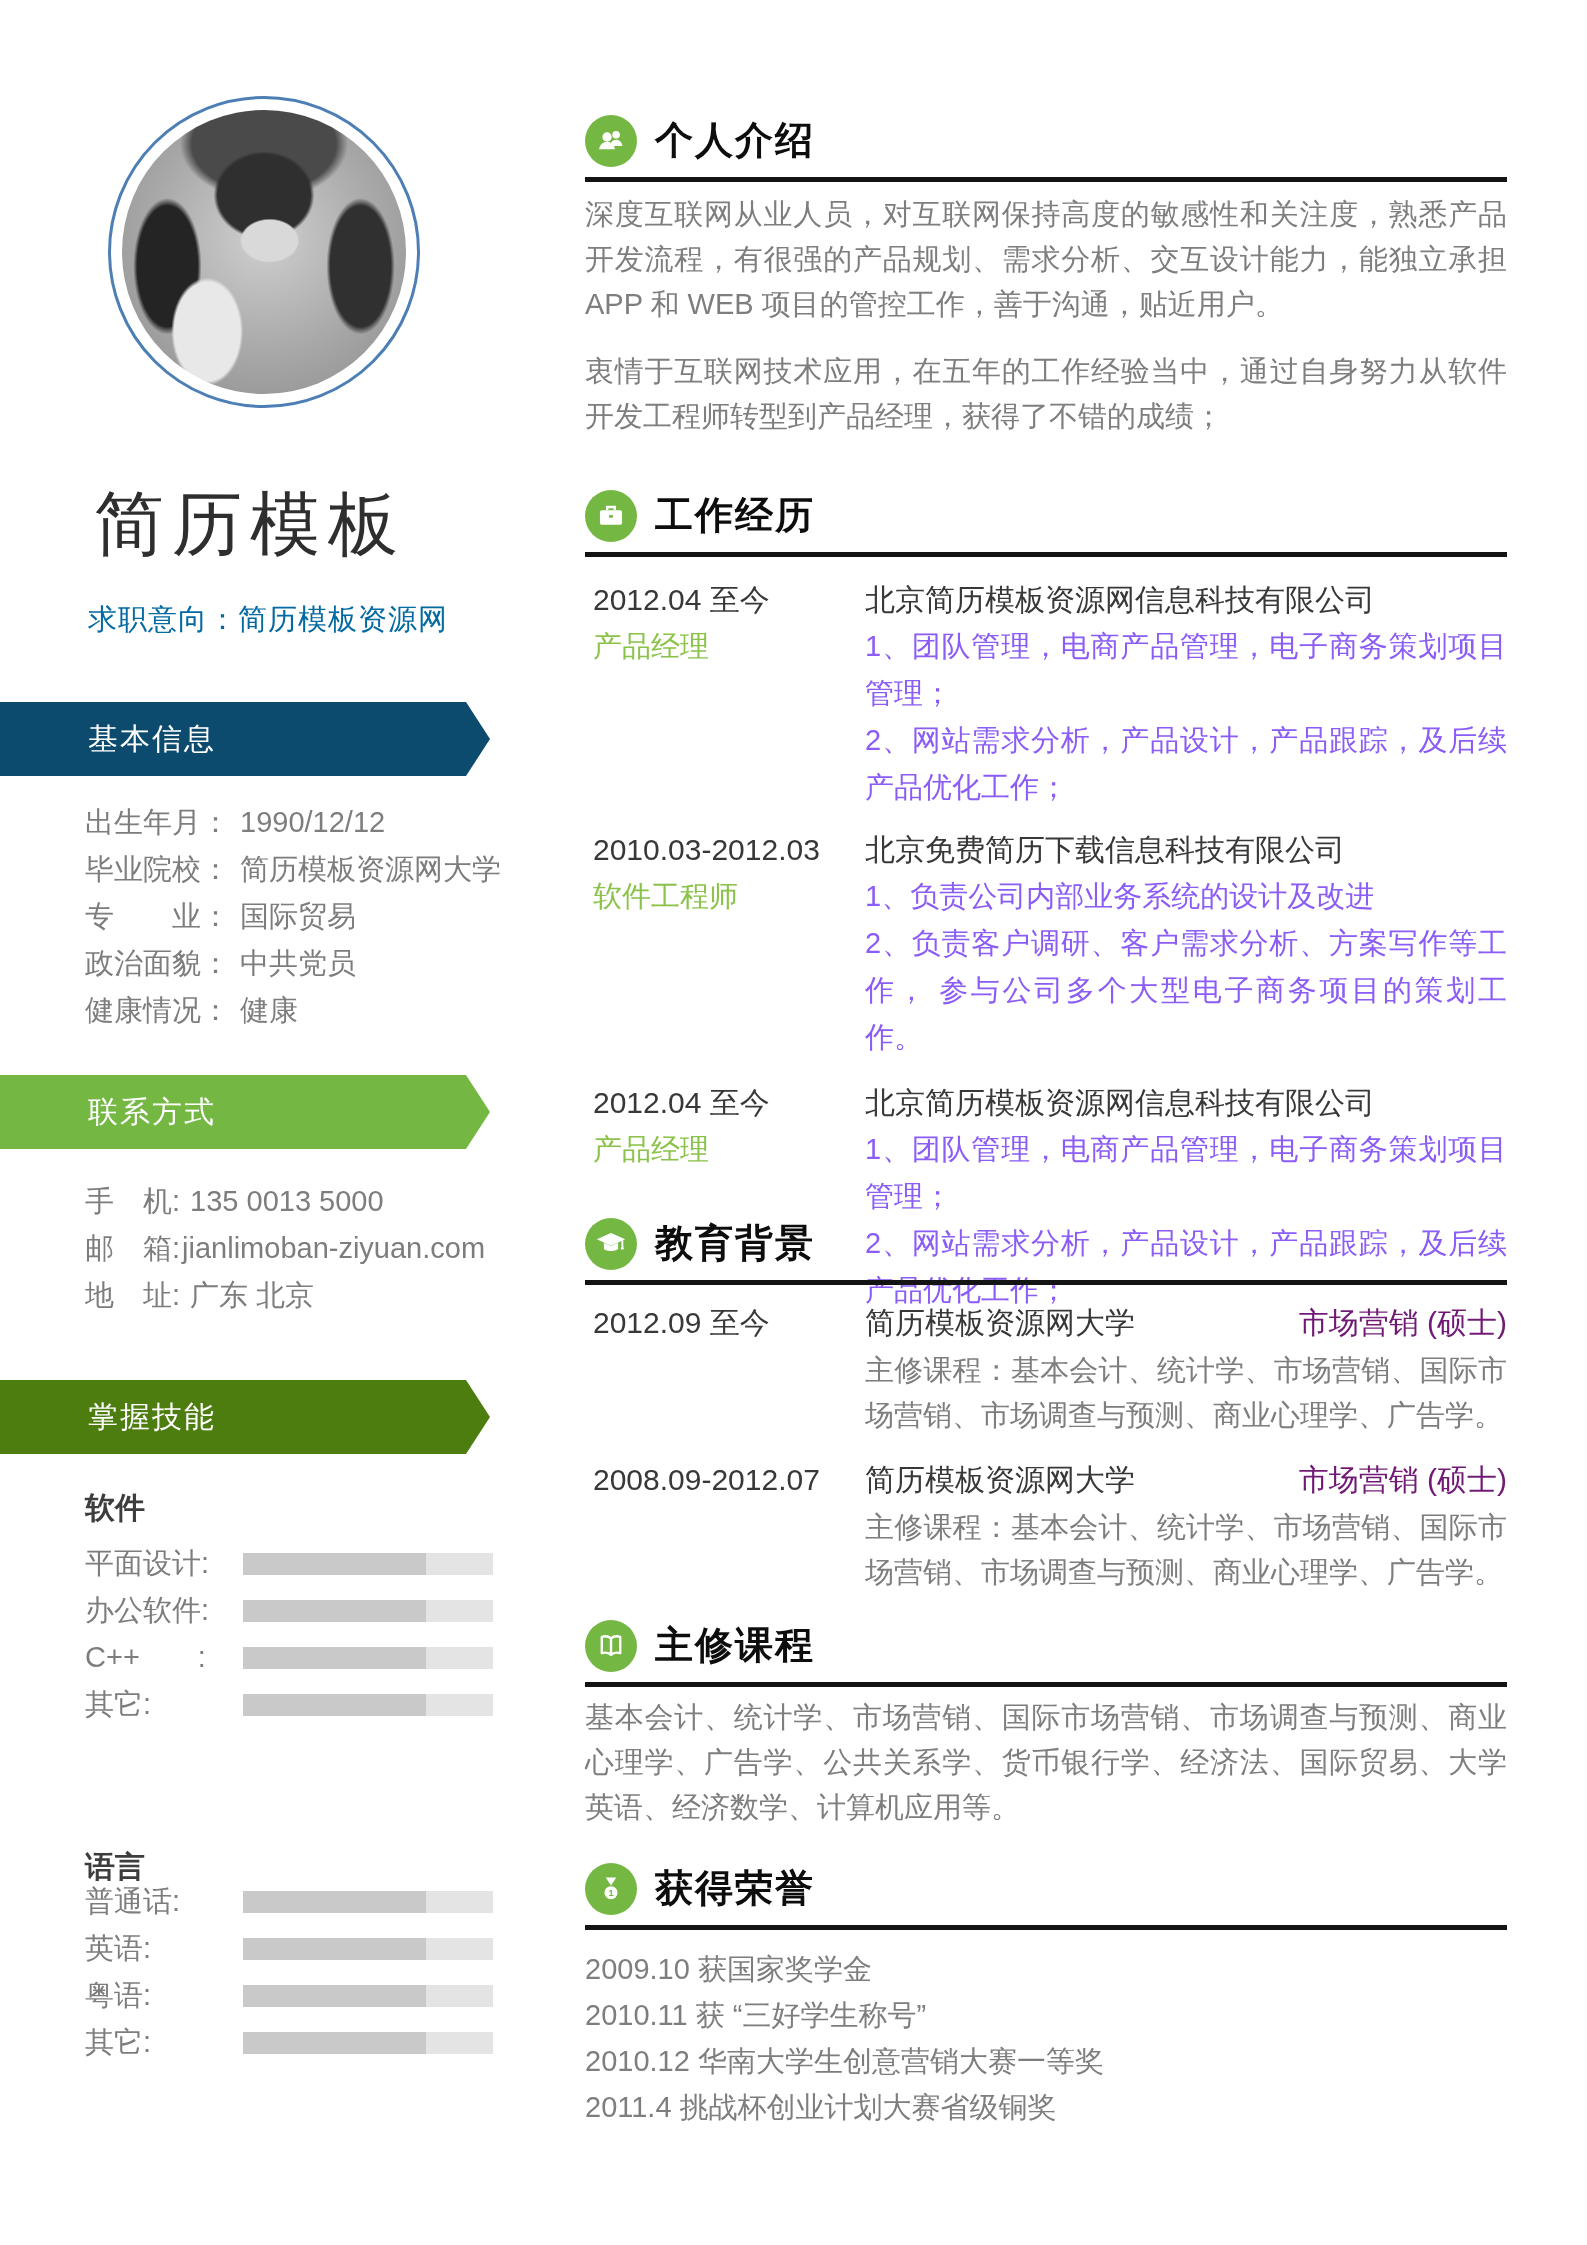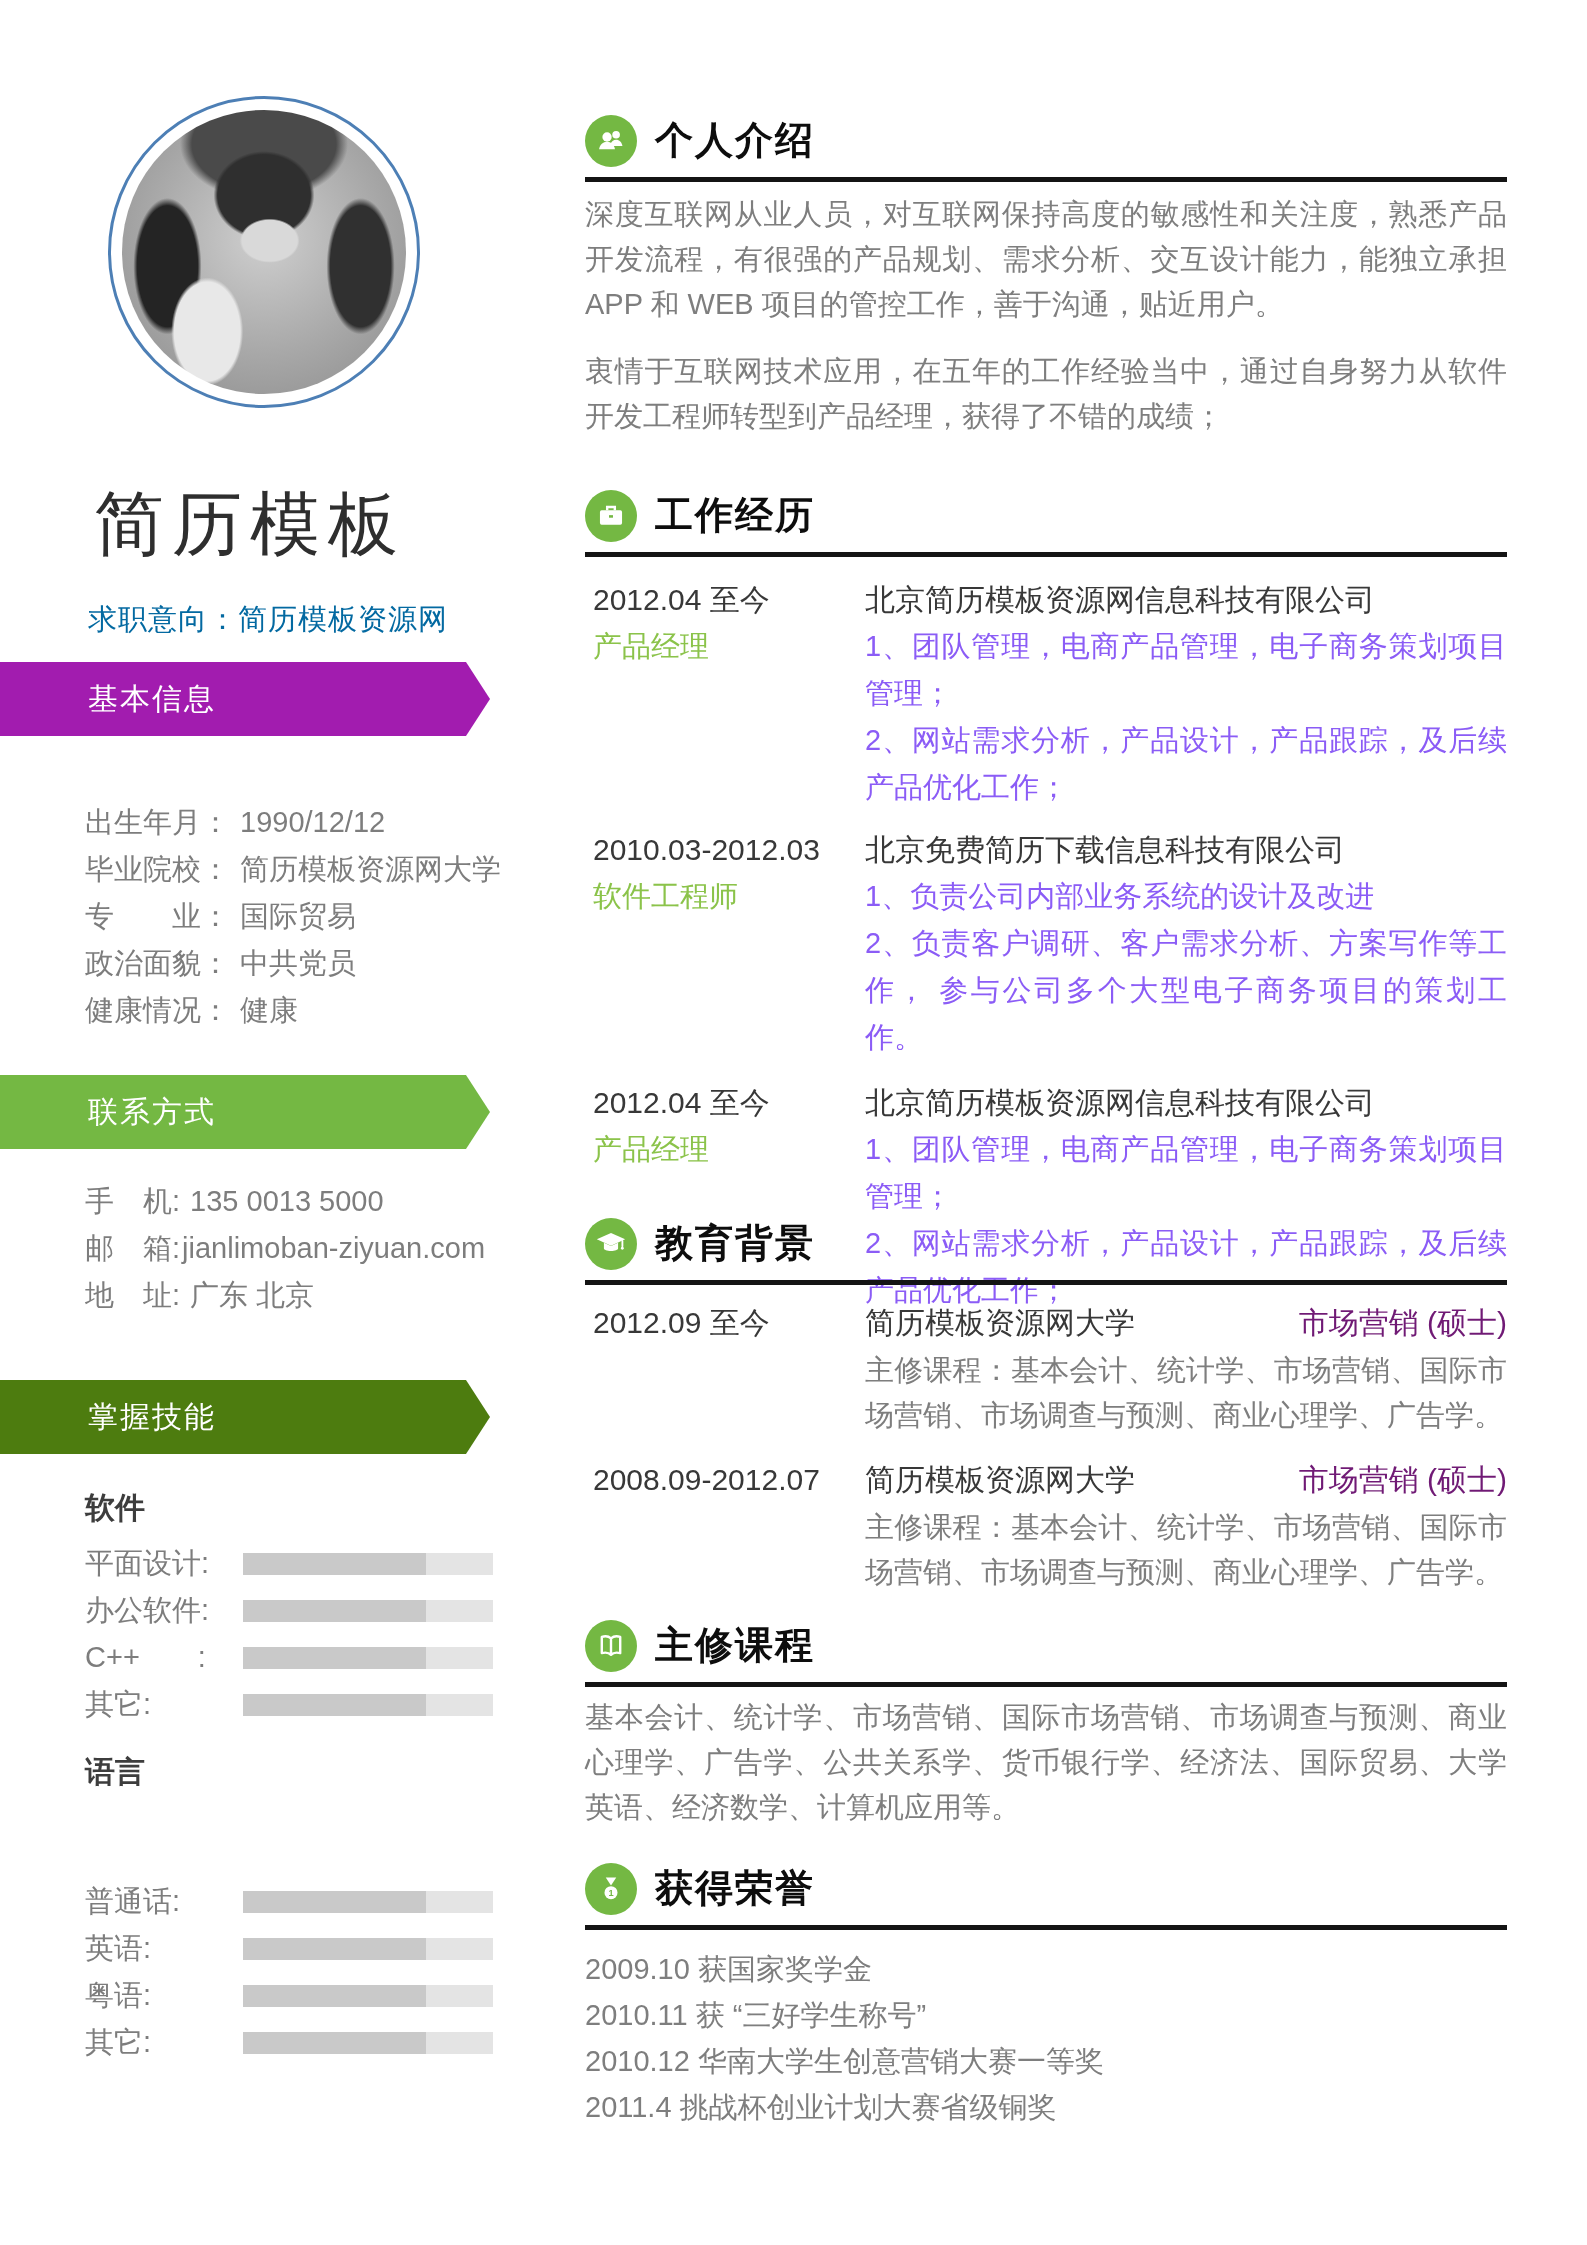--- a/index.html
+++ b/index.html
@@ -77,21 +77,21 @@
   <div class="photo-ring">
     <div class="photo"></div>
   </div>
 
   <h1 class="name">简历模板</h1>
 
   <div class="objective">
     <span>求职意向：</span><span>简历模板资源网</span>
   </div>
 
-  <div class="ribbon" style="top:662px; background:#a21caf;">
+  <div class="ribbon" style="top:702px; background:#0c4a6e;">
     <span>基本信息</span>
   </div>
   <div class="fields" style="top:799px;">
     <div class="field-row"><span class="lbl">出生年月：</span><span class="val">1990/12/12</span></div>
     <div class="field-row"><span class="lbl">毕业院校：</span><span class="val">简历模板资源网大学</span></div>
     <div class="field-row"><span class="lbl">专　　业：</span><span class="val">国际贸易</span></div>
     <div class="field-row"><span class="lbl">政治面貌：</span><span class="val">中共党员</span></div>
     <div class="field-row"><span class="lbl">健康情况：</span><span class="val">健康</span></div>
   </div>
 
@@ -129,21 +129,21 @@
         </span>
       </div>
     <div class="skill-row">
         <span class="lbl">其它:</span>
         <span class="bar">
           <span class="bar-fill" style="display: block; width: 73%;"></span>
         </span>
       </div>
   </div>
 
-  <div class="skill-heading" style="top:1752px;">语言</div>
+  <div class="skill-heading" style="top:1847px;">语言</div>
   <div class="skill-rows" style="top:1878px;">
     <div class="skill-row">
         <span class="lbl">普通话:</span>
         <span class="bar">
           <span class="bar-fill" style="display: block; width: 73%;"></span>
         </span>
       </div>
     <div class="skill-row">
         <span class="lbl">英语:</span>
         <span class="bar">

